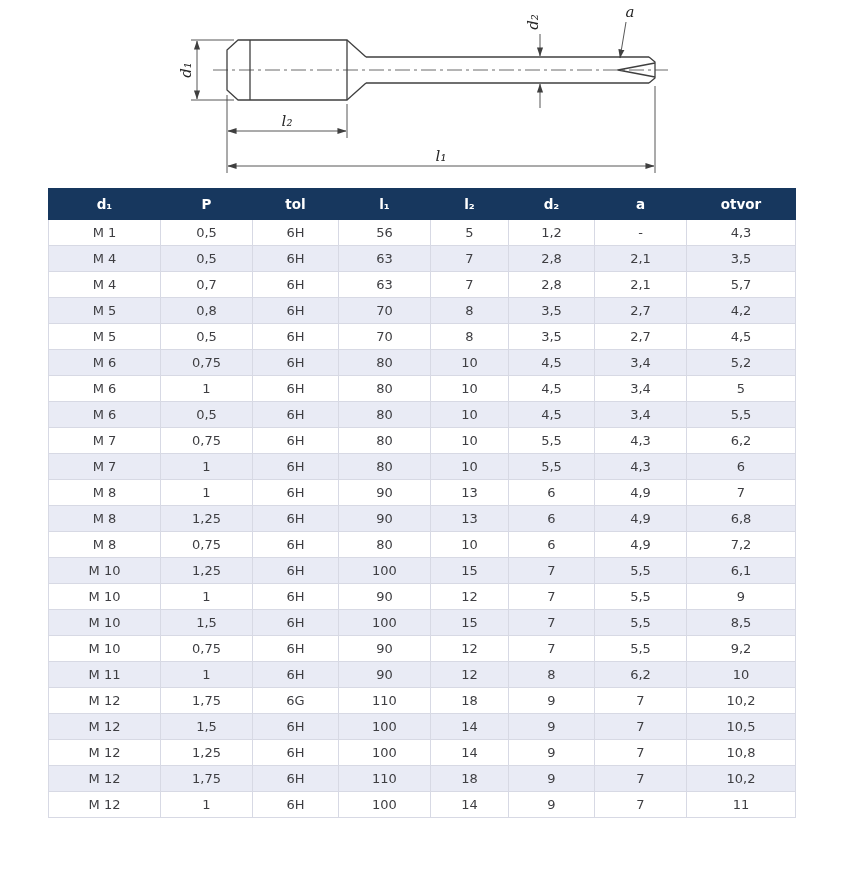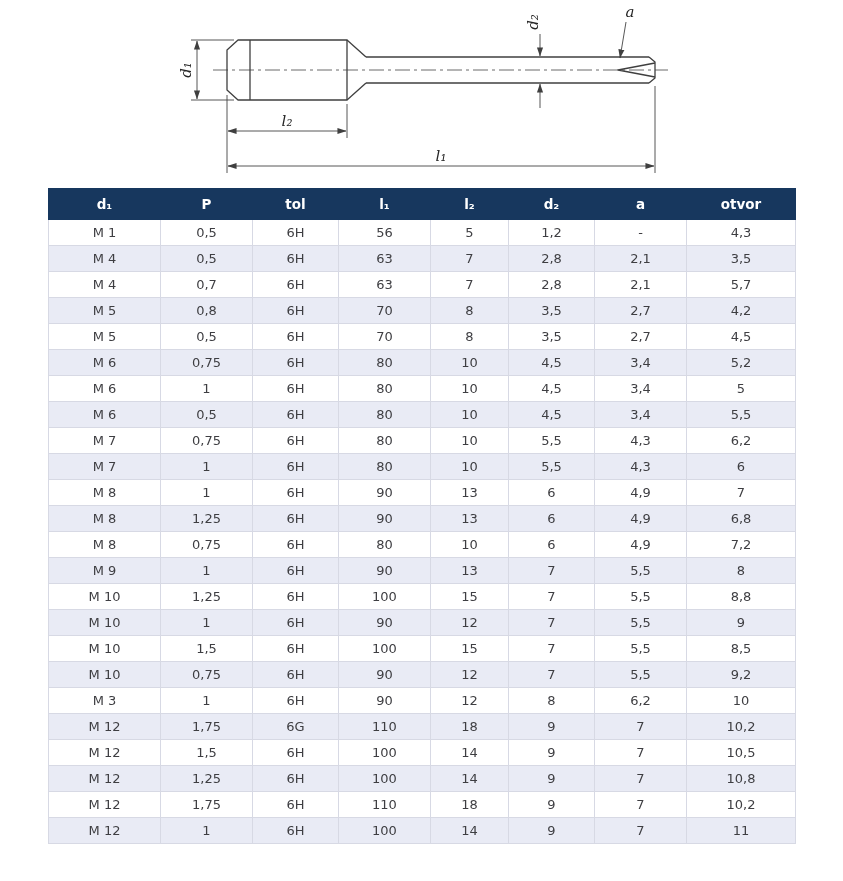--- a/index.html
+++ b/index.html
@@ -266,38 +266,28 @@
           <td>M 8</td>
           <td>0,75</td>
           <td>6H</td>
           <td>80</td>
           <td>10</td>
           <td>6</td>
           <td>4,9</td>
           <td>7,2</td>
         </tr>
         <tr>
-          <td>M 9</td>
-          <td>1</td>
-          <td>6H</td>
-          <td>90</td>
-          <td>13</td>
-          <td>7</td>
-          <td>5,5</td>
-          <td>8</td>
-        </tr>
-        <tr>
           <td>M 10</td>
           <td>1,25</td>
           <td>6H</td>
           <td>100</td>
           <td>15</td>
           <td>7</td>
           <td>5,5</td>
-          <td>8,8</td>
+          <td>6,1</td>
         </tr>
         <tr>
           <td>M 10</td>
           <td>1</td>
           <td>6H</td>
           <td>90</td>
           <td>12</td>
           <td>7</td>
           <td>5,5</td>
           <td>9</td>
@@ -316,21 +306,21 @@
           <td>M 10</td>
           <td>0,75</td>
           <td>6H</td>
           <td>90</td>
           <td>12</td>
           <td>7</td>
           <td>5,5</td>
           <td>9,2</td>
         </tr>
         <tr>
-          <td>M 3</td>
+          <td>M 11</td>
           <td>1</td>
           <td>6H</td>
           <td>90</td>
           <td>12</td>
           <td>8</td>
           <td>6,2</td>
           <td>10</td>
         </tr>
         <tr>
           <td>M 12</td>

